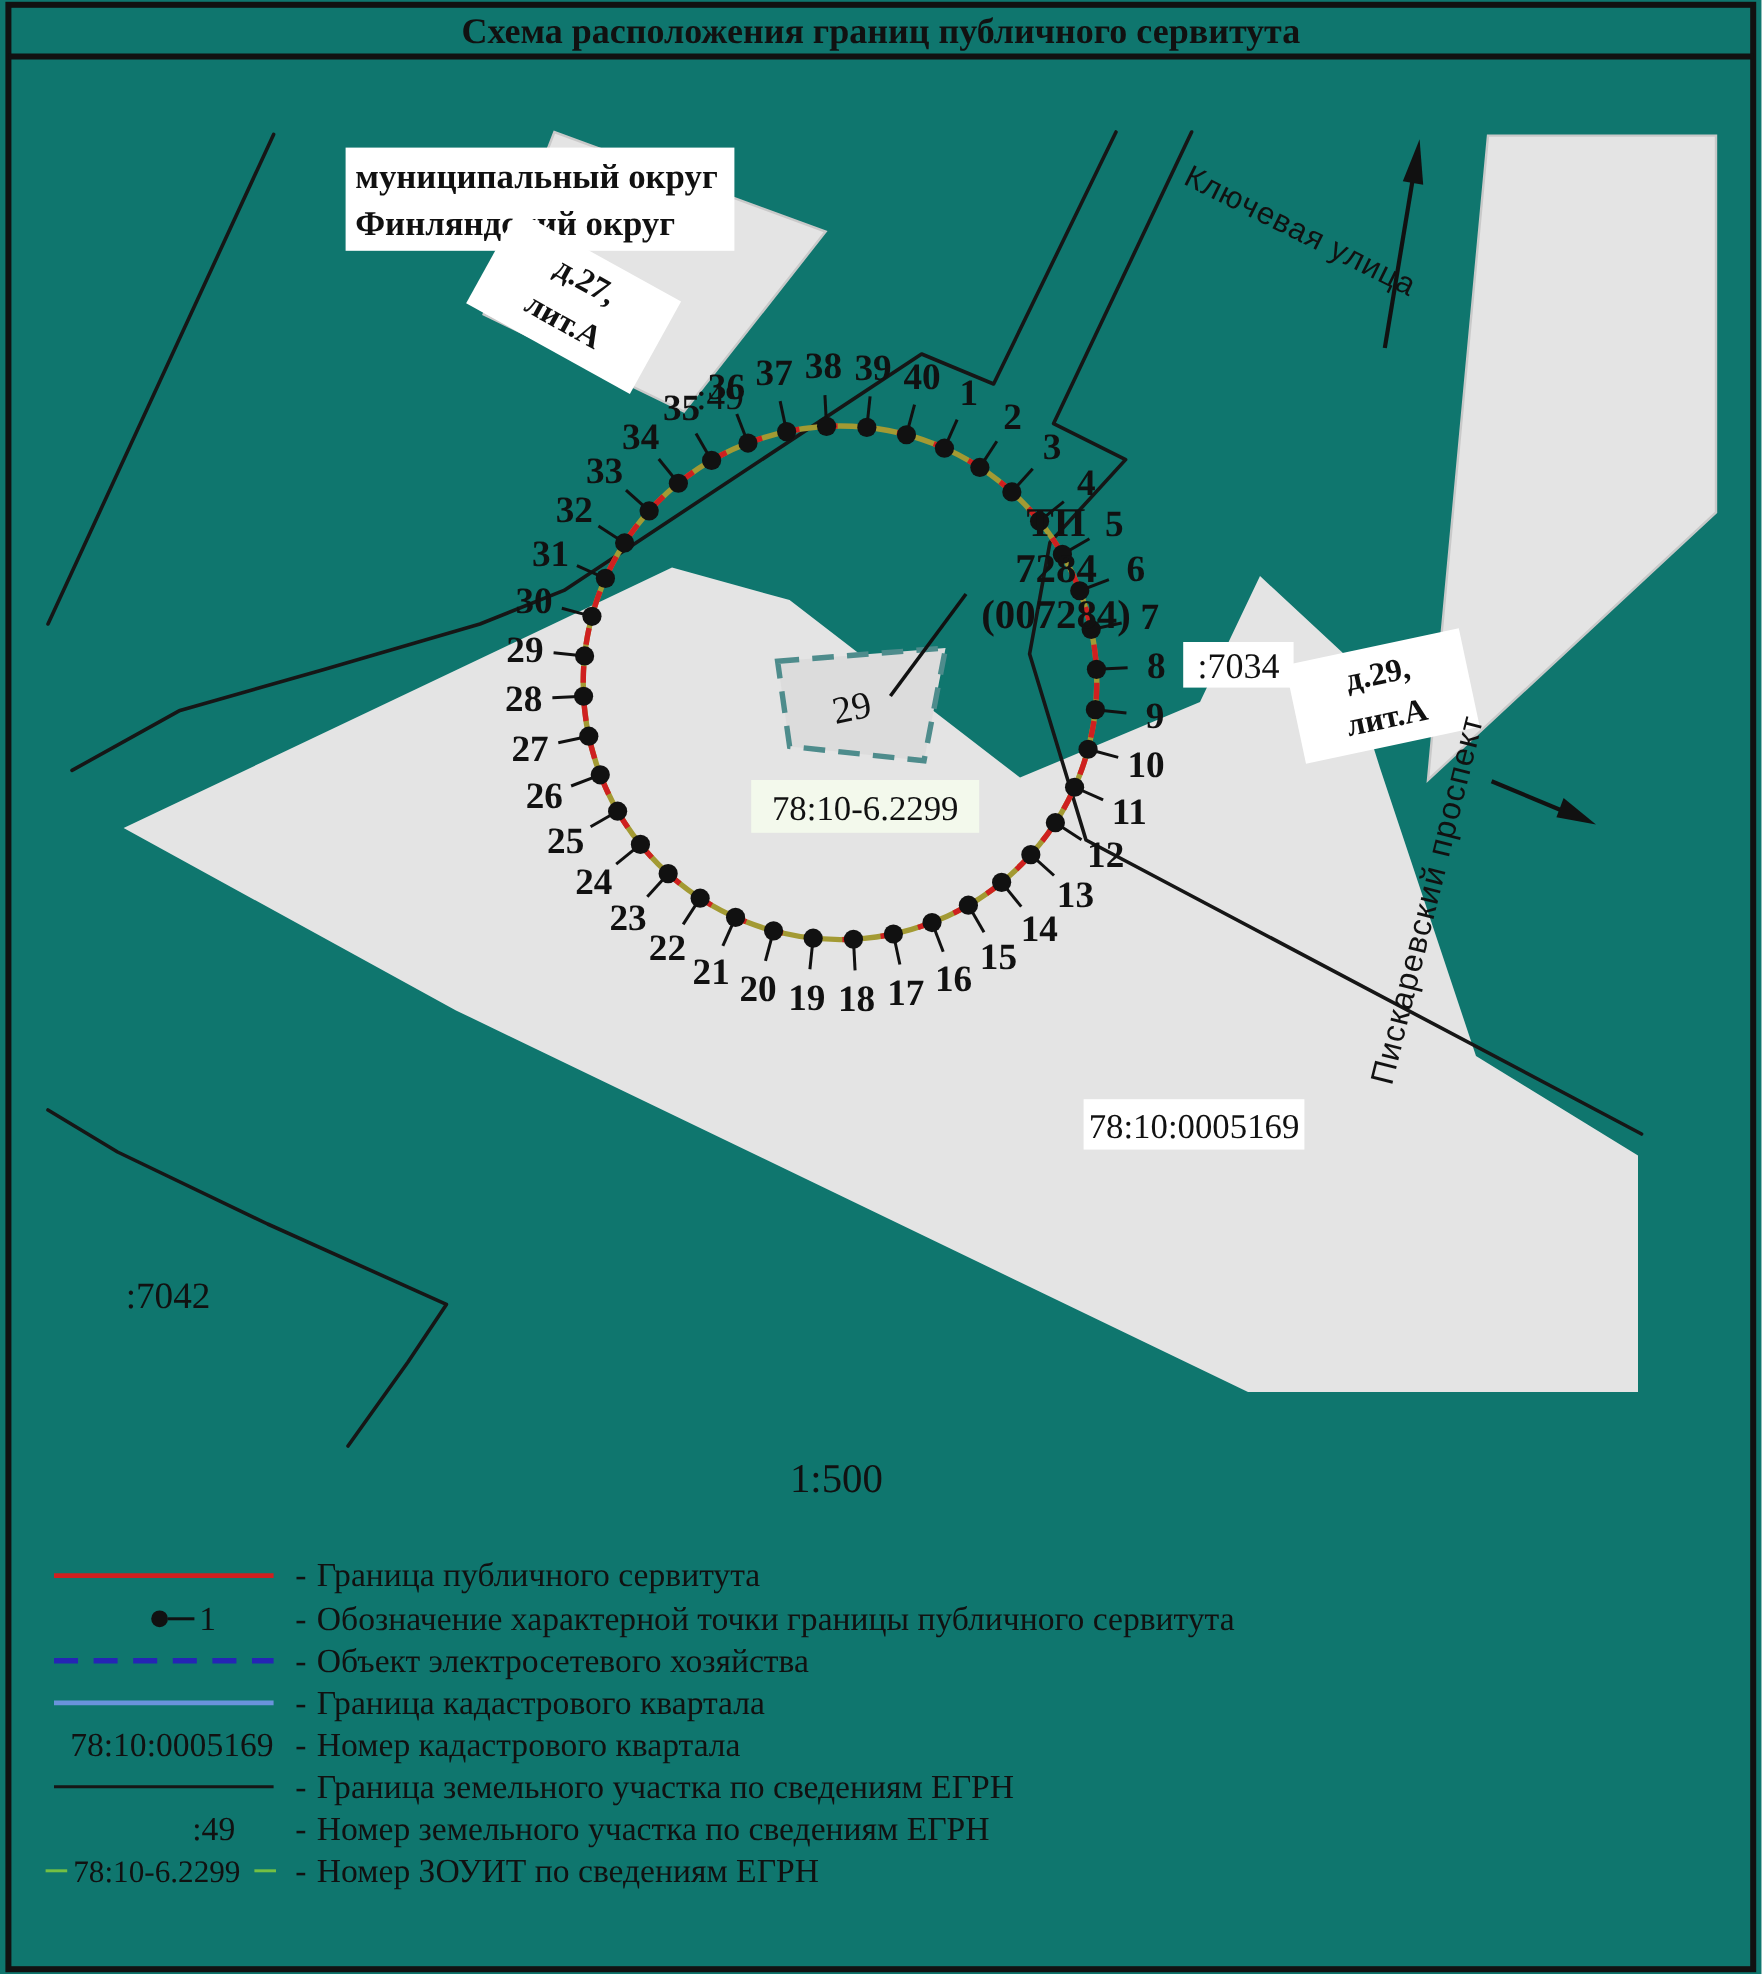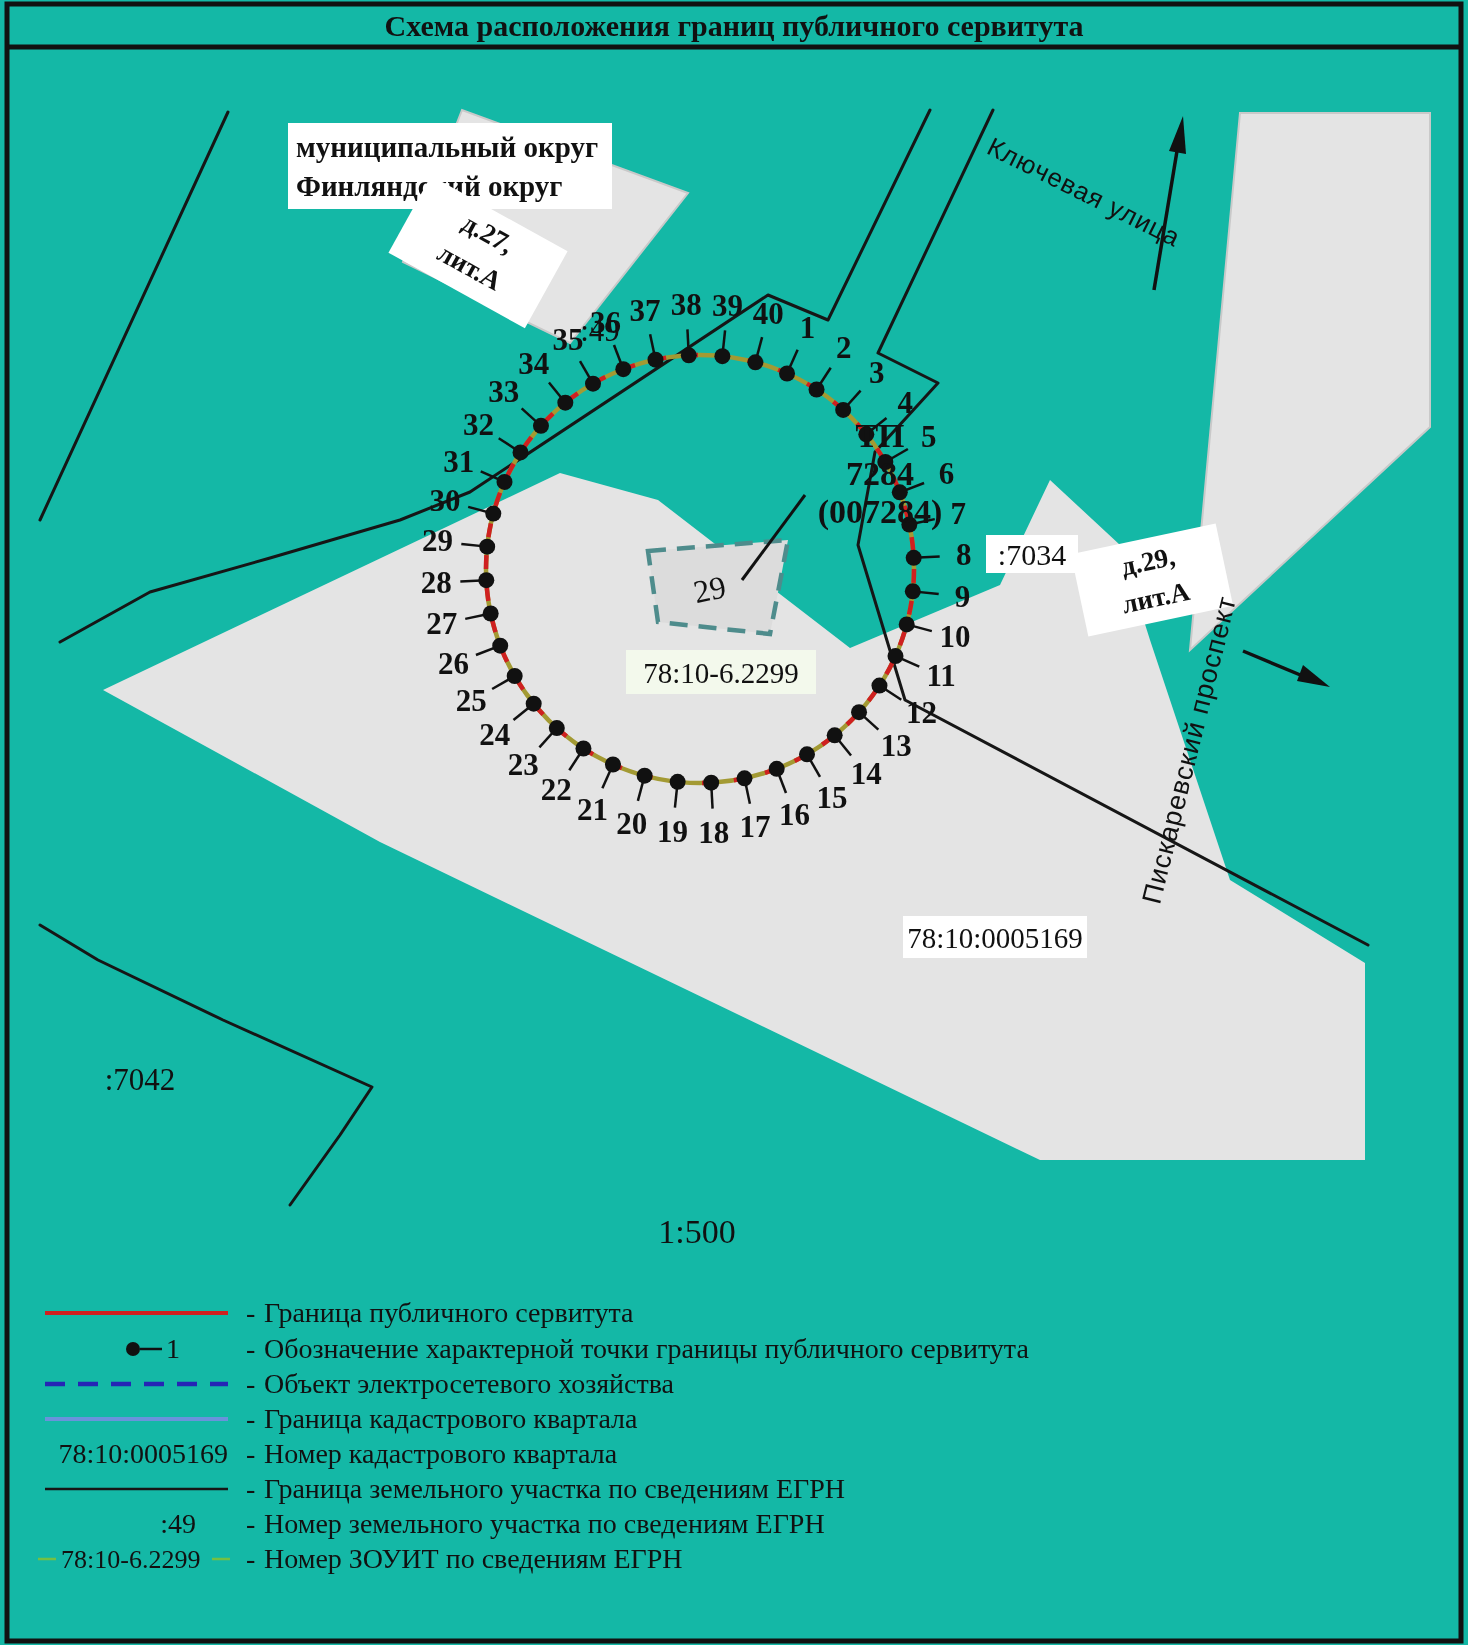--- a/index.html
+++ b/index.html
@@ -1,16 +1,16 @@
 <!DOCTYPE html>
 <html style="--red: #cf2020; --olive: #a39a33; --blue: #4472c4; --blueline: #6a93db; --dkblue: #2525b5; --teal: #4e8c8c; --green: #74c043; --magenta: #cc00cc;"><head>
 <meta charset="utf-8">
 <style>
   html,body{margin:0;padding:0;background:#ffffff;}
-  .page{position:relative;width:1468px;height:1645px;background:#14b8a6;
+  .page{position:relative;width:1468px;height:1645px;background:#0f766e;
         font-family:"Liberation Serif","DejaVu Serif",serif;}
   svg{position:absolute;left:0;top:0;}
   text{fill:#111;}
   .serif{font-family:"Liberation Serif","DejaVu Serif",serif;}
   .sans{font-family:"Liberation Sans","DejaVu Sans",sans-serif;}
   .b{font-weight:bold;}
   .gray-poly{fill:#e4e4e4;stroke:#c9c9c9;stroke-width:2;}
   .black-line{fill:none;stroke:#161616;stroke-width:3;stroke-linejoin:round;stroke-linecap:round;}
   .legend-label{font-size:28px;}
   .pt-label{font-size:31px;font-weight:bold;}

